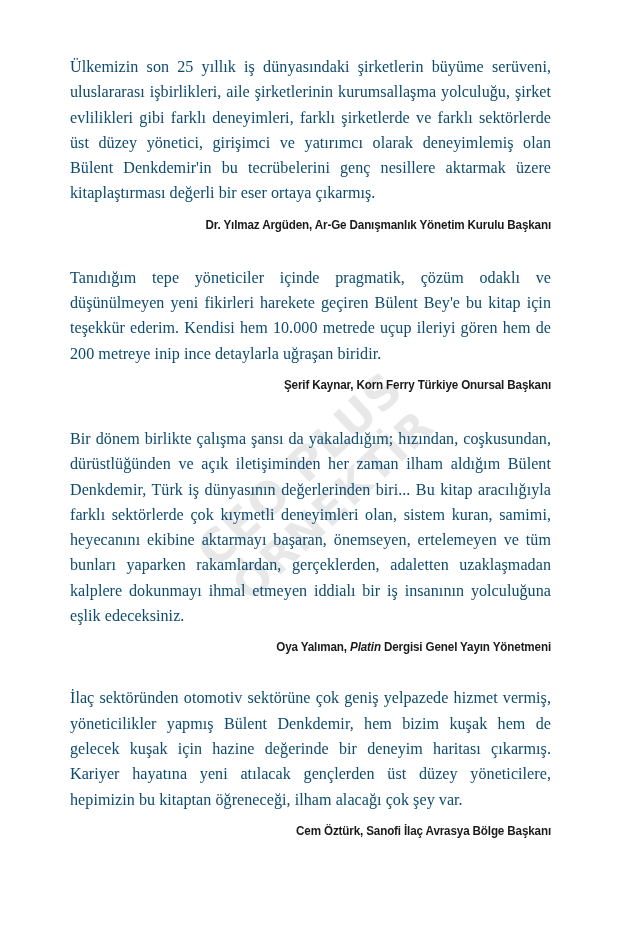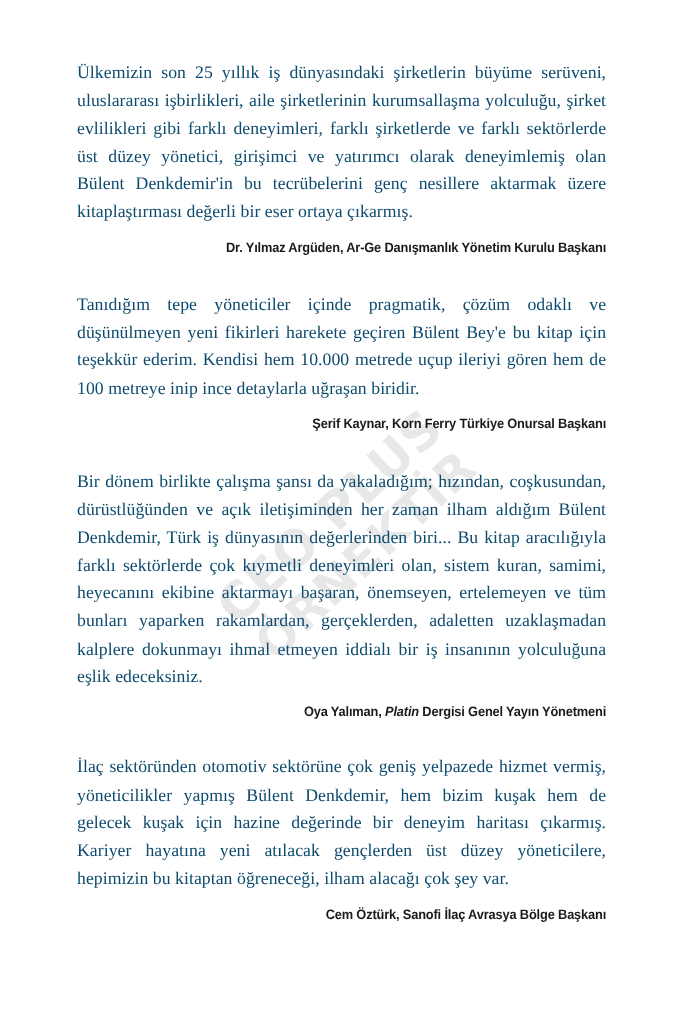--- a/index.html
+++ b/index.html
@@ -94,21 +94,21 @@
     <span class="wm-line2">ÖRNEKTİR</span>
   </div>
 
   <div class="content">
 
     <p class="para">Ülkemizin son 25 yıllık iş dünyasındaki şirketlerin büyüme serüveni, uluslararası işbirlikleri, aile şirketlerinin kurumsallaşma yolculuğu, şirket evlilikleri gibi farklı deneyimleri, farklı şirketlerde ve farklı sektörlerde üst düzey yönetici, girişimci ve yatırımcı olarak deneyimlemiş olan Bülent Denkdemir'in bu tecrübelerini genç nesillere aktarmak üzere kitaplaştırması değerli bir eser ortaya çıkarmış.</p>
     <div class="gap-after-para"></div>
     <p class="attrib">Dr. Yılmaz Argüden, Ar-Ge Danışmanlık Yönetim Kurulu Başkanı</p>
     <div class="gap-after-attrib"></div>
 
-    <p class="para">Tanıdığım tepe yöneticiler içinde pragmatik, çözüm odaklı ve düşünülmeyen yeni fikirleri harekete geçiren Bülent Bey'e bu kitap için teşekkür ederim. Kendisi hem 10.000 metrede uçup ileriyi gören hem de 100 metreye inip ince detaylarla uğraşan biridir.</p>
+    <p class="para">Tanıdığım tepe yöneticiler içinde pragmatik, çözüm odaklı ve düşünülmeyen yeni fikirleri harekete geçiren Bülent Bey'e bu kitap için teşekkür ederim. Kendisi hem 10.000 metrede uçup ileriyi gören hem de 200 metreye inip ince detaylarla uğraşan biridir.</p>
     <div class="gap-after-para"></div>
     <p class="attrib">Şerif Kaynar, Korn Ferry Türkiye Onursal Başkanı</p>
     <div class="gap-after-attrib-2"></div>
 
     <p class="para">Bir dönem birlikte çalışma şansı da yakaladığım; hızından, coşkusundan, dürüstlüğünden ve açık iletişiminden her zaman ilham aldığım Bülent Denkdemir, Türk iş dünyasının değerlerinden biri... Bu kitap aracılığıyla farklı sektörlerde çok kıymetli deneyimleri olan, sistem kuran, samimi, heyecanını ekibine aktarmayı başaran, önemseyen, ertelemeyen ve tüm bunları yaparken rakamlardan, gerçeklerden, adaletten uzaklaşmadan kalplere dokunmayı ihmal etmeyen iddialı bir iş insanının yolculuğuna eşlik edeceksiniz.</p>
     <div class="gap-after-para"></div>
     <p class="attrib"><span>Oya Yalıman, </span><em>Platin</em><span> Dergisi Genel Yayın Yönetmeni</span></p>
     <div class="gap-after-attrib-3"></div>
 
     <p class="para">İlaç sektöründen otomotiv sektörüne çok geniş yelpazede hizmet vermiş, yöneticilikler yapmış Bülent Denkdemir, hem bizim kuşak hem de gelecek kuşak için hazine değerinde bir deneyim haritası çıkarmış. Kariyer hayatına yeni atılacak gençlerden üst düzey yöneticilere, hepimizin bu kitaptan öğreneceği, ilham alacağı çok şey var.</p>

